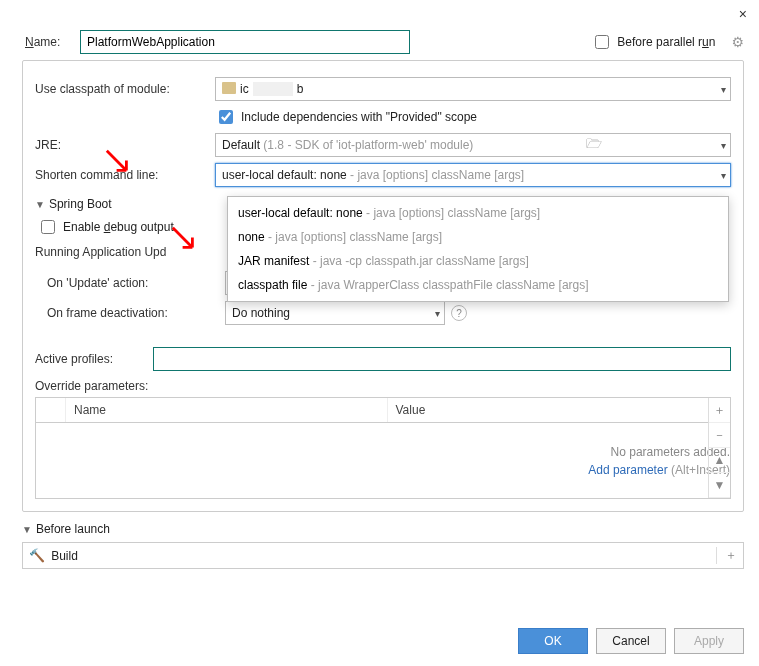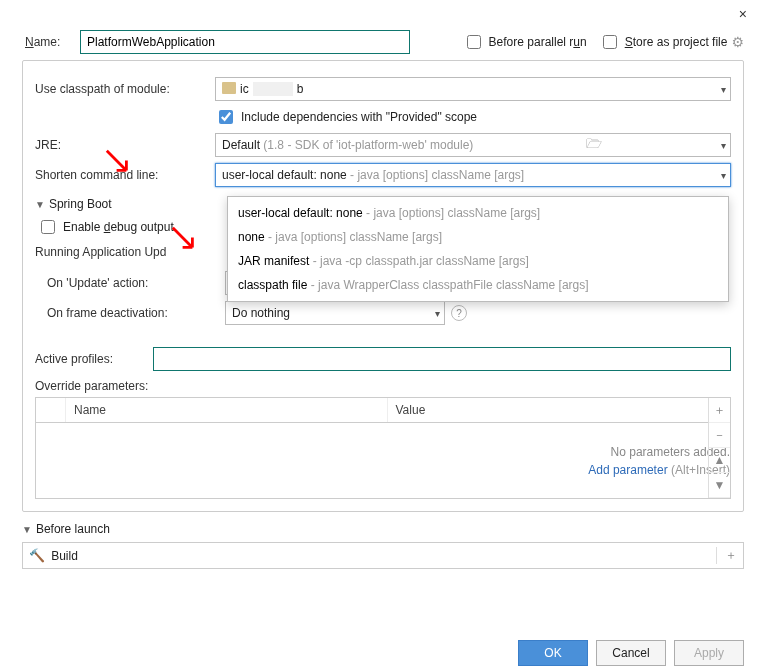--- a/index.html
+++ b/index.html
@@ -34,21 +34,21 @@
 .param-head .cell:first-child { width: 30px; border-right: 1px solid #eee; }
 .param-head .cell.name { flex: 1; border-right: 1px solid #eee; }
 .param-head .cell.val { flex: 1; }
 .param-body { height: 75px; display: flex; flex-direction: column; align-items: flex-end; justify-content: center; gap: 4px; color: #888; }
 .param-body a { color: #2e6bb8; text-decoration: none; }
 .side-btns { position: absolute; right: 0; top: 0; bottom: 0; width: 22px; border-left: 1px solid #ddd; display: flex; flex-direction: column; }
 .side-btns div { flex: 1; display: flex; align-items: center; justify-content: center; color: #888; border-bottom: 1px solid #eee; }
 .before-build { border: 1px solid #ccc; display: flex; align-items: center; padding: 4px 6px; gap: 6px; }
 .hammer { color: #3a873a; font-size: 13px; }
 .plus-side { margin-left: auto; border-left: 1px solid #ddd; padding-left: 8px; color: #888; }
-.btn-bar { position: absolute; bottom: 0; right: 15px; display: flex; gap: 8px; padding-left: 24px; }
+.btn-bar { position: absolute; bottom: 12px; right: 15px; display: flex; gap: 8px; padding-left: 24px; }
 .btn { min-width: 70px; height: 26px; border: 1px solid #adadad; background: #f5f5f5; display: inline-flex; align-items: center; justify-content: center; }
 .btn.primary { background: #4a90d9; color: #fff; border-color: #3a7ec9; }
 .btn.disabled { color: #aaa; }
 .module-text { display: inline-flex; gap: 4px; }
 .folder-ic { width: 14px; height: 12px; background: #d9c28a; border-radius: 1px; display: inline-block; }
 .blank { display:inline-block; width: 40px; }
 </style>
 </head>
 <body>
 
@@ -58,24 +58,20 @@
   <div style="height:24px"></div>
   <div class="row" style="padding-left:15px">
     <span class="lbl" style="width:55px"><span class="underline">N</span><span>ame:</span></span>
     <input type="text" style="width: 330px;" value="PlatformWebApplication">
     <span style="flex:1"></span>
     <label class="chk">
       <input type="checkbox" style="">
         <span><span>Before parallel r</span><span class="underline">u</span><span>n</span></span>
     </label>
     <span style="width:12px"></span>
-    <label class="chk">
-      <input type="checkbox" style="">
-        <span><span class="underline">S</span><span>tore as project file</span></span>
-    </label>
     <span class="gear" style="margin-left:4px">⚙</span>
   </div>
 
   <div class="panel" style="margin-left:12px; padding:10px 12px 12px 12px">
     <div class="row">
       <span class="sub-left lbl">Use classpath of module:</span>
       <div class="combo">
         <span class="module-text">
             <span class="folder-ic"></span>
             <span>ic</span>

